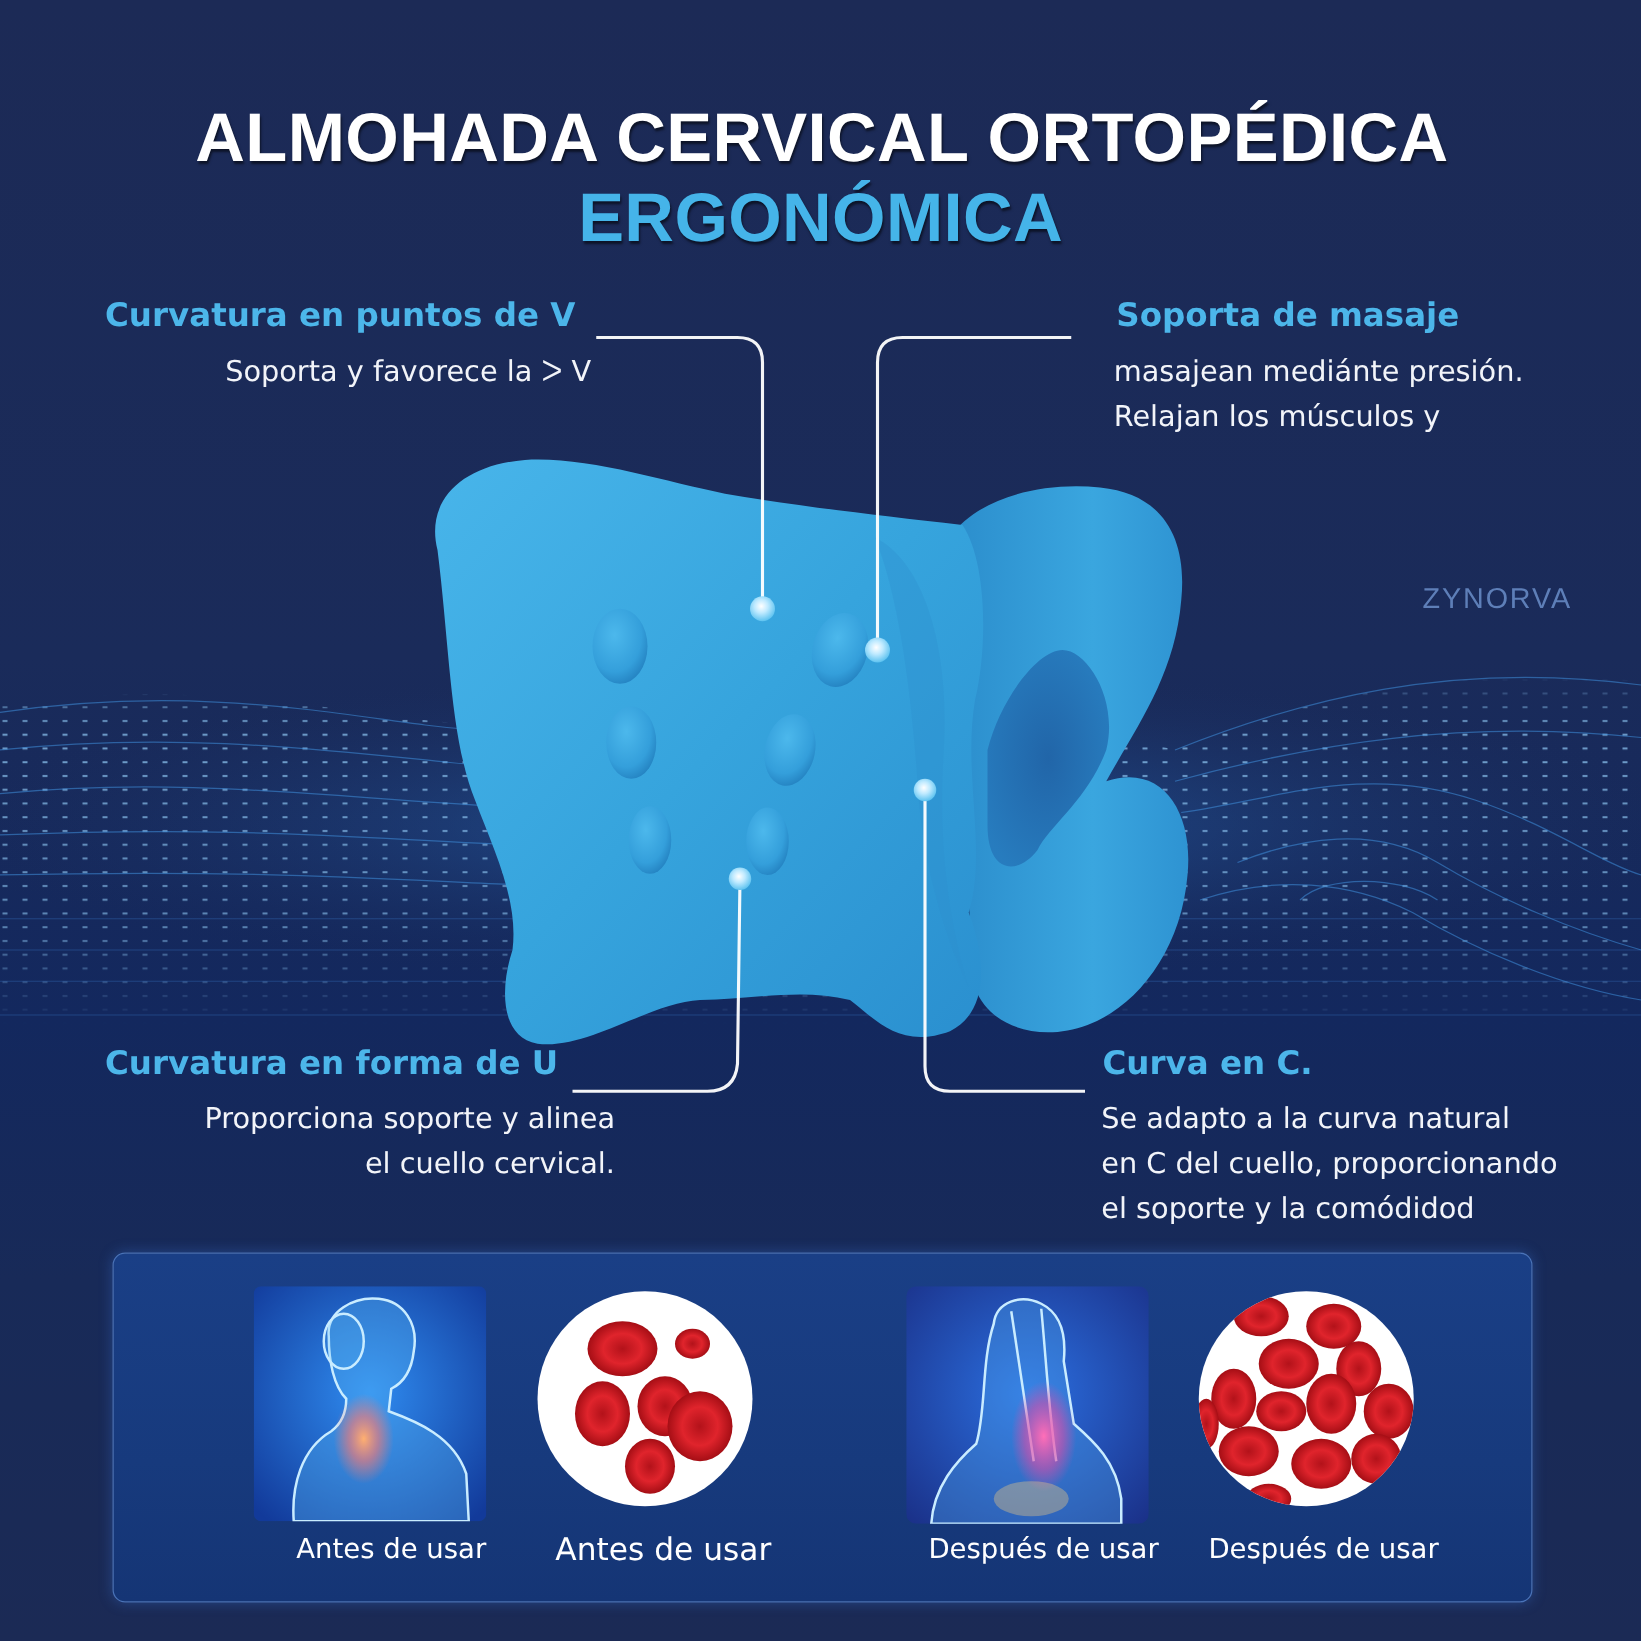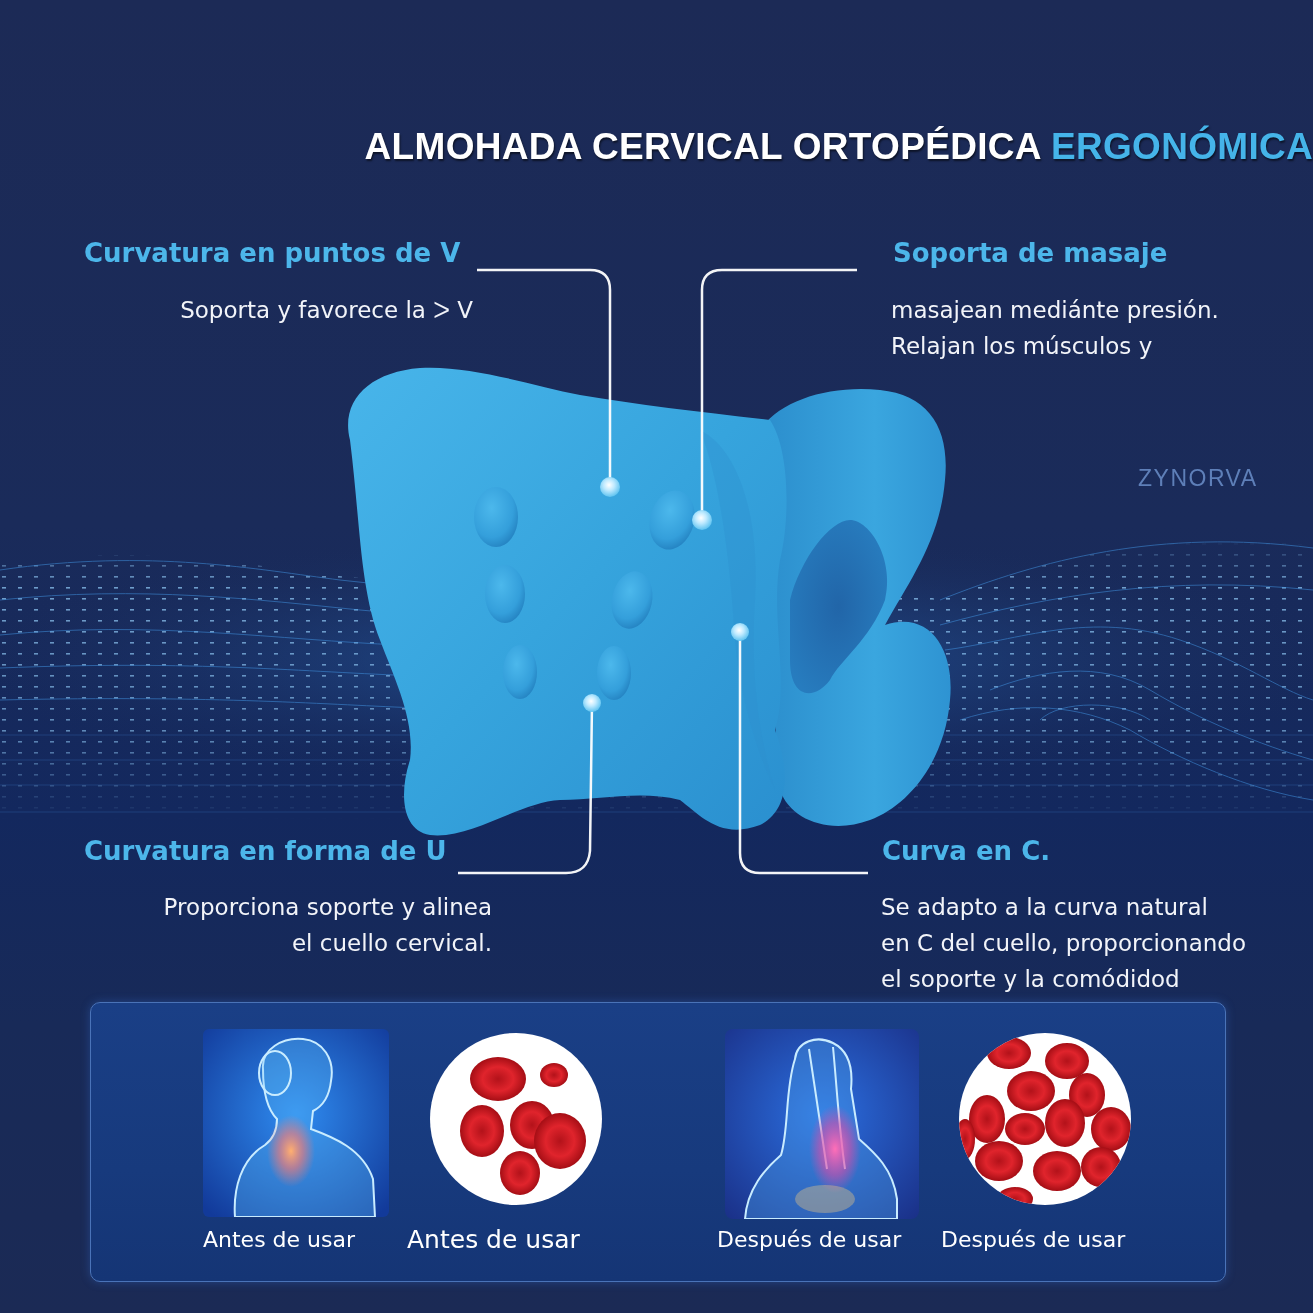--- a/index.html
+++ b/index.html
@@ -1,28 +1,28 @@
 <!DOCTYPE html>
 <html><head>
 <meta charset="utf-8">
 <style>
   html, body { margin:0; padding:0; }
   body { width:1313px; height:1313px; overflow:hidden; background:#1b2a55; font-family:"DejaVu Sans", sans-serif; }
   .canvas { position:relative; width:1313px; height:1313px; background:linear-gradient(180deg,#1c2a56 0%,#1a2b5a 40%,#13285e 62%,#182a58 78%,#1b2a55 100%); overflow:hidden; }
-  .title { position:absolute; left:0; right:0; top:78px; text-align:right; font-family:"Liberation Sans", sans-serif; font-weight:bold; font-size:37px; letter-spacing:0.3px; color:#ffffff; text-shadow:1px 2px 2px rgba(0,0,0,0.55);margin-top:48px; }
+  .title { position:absolute; left:0; right:0; top:78px; text-align:center; font-family:"Liberation Sans", sans-serif; font-weight:bold; font-size:55px; letter-spacing:0.3px; color:#ffffff; text-shadow:1px 2px 2px rgba(0,0,0,0.55); }
   .title .accent { color:#45b4e9; }
   .subtitle { position:absolute; left:0; right:0; top:146px; text-align:center; font-size:24px; color:#f1f4fa; }
   .feat-title { position:absolute; font-weight:bold; font-size:26px; color:#4cb6ea; white-space:nowrap; }
-  .feat-desc { position:absolute; font-size:23px; line-height:36px; color:#f2f4f9; white-space:nowrap;margin-top:12px; }
+  .feat-desc { position:absolute; font-size:23px; line-height:36px; color:#f2f4f9; white-space:nowrap; }
   .right-align { text-align:right; }
   .watermark { position:absolute; left:1138px; top:465px; font-family:"Liberation Sans", sans-serif; font-size:23px; letter-spacing:1.5px; color:#5e7fb8; }
   svg.layer { position:absolute; left:0; top:0; }
   .panel { position:absolute; left:90px; top:1002px; width:1134px; height:278px; border:1.5px solid #4a73b8; border-radius:10px; background:linear-gradient(180deg,#1a3f86 0%,#173a7d 60%,#153575 100%); box-shadow:0 0 10px rgba(60,120,220,0.35); }
   .tile { position:absolute; }
-  .caption { position:absolute; font-size:22px; color:#ffffff; white-space:nowrap; text-align:left; }
+  .caption { position:absolute; font-size:22px; color:#ffffff; white-space:nowrap; text-align:right; }
 </style>
 </head>
 <body>
 
 <div class="canvas">
 
   <svg class="layer" width="1313" height="1313">
     <defs>
       <radialGradient id="glow" cx="0.5" cy="0.5" r="0.5">
         <stop offset="0" stop-color="#2f7fd6" stop-opacity="0.55"></stop>

